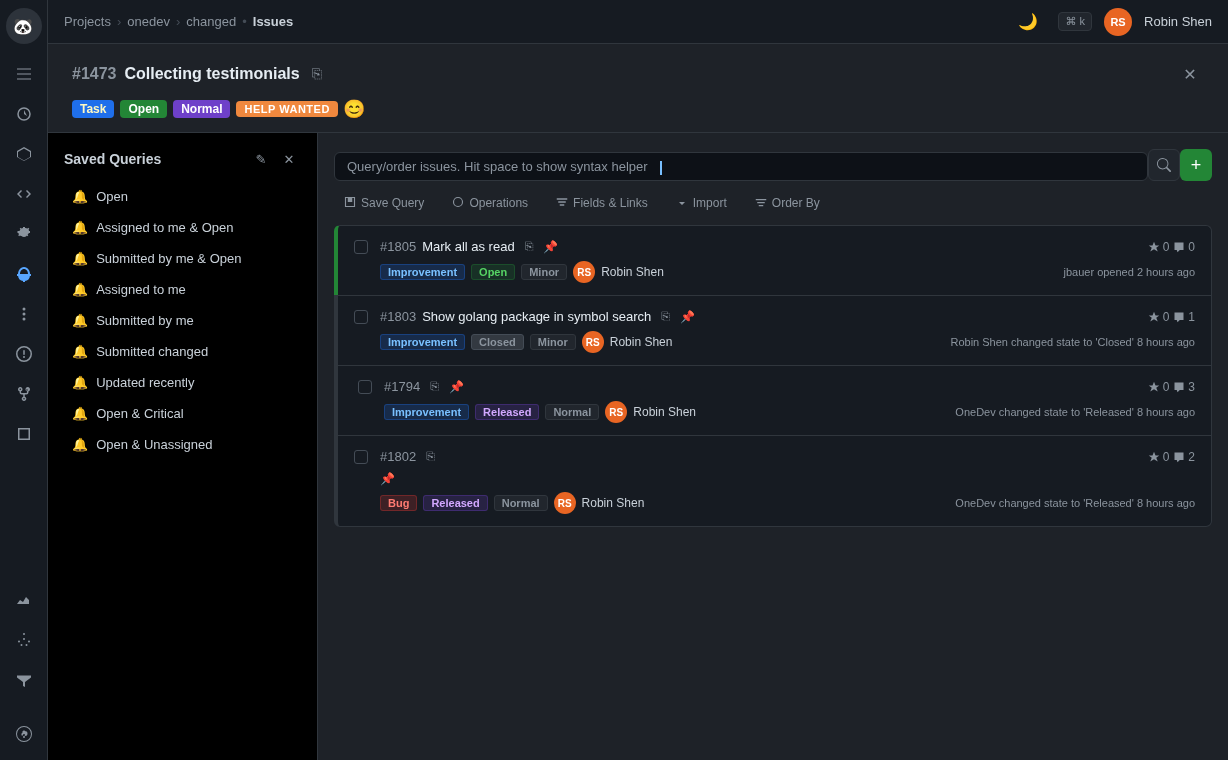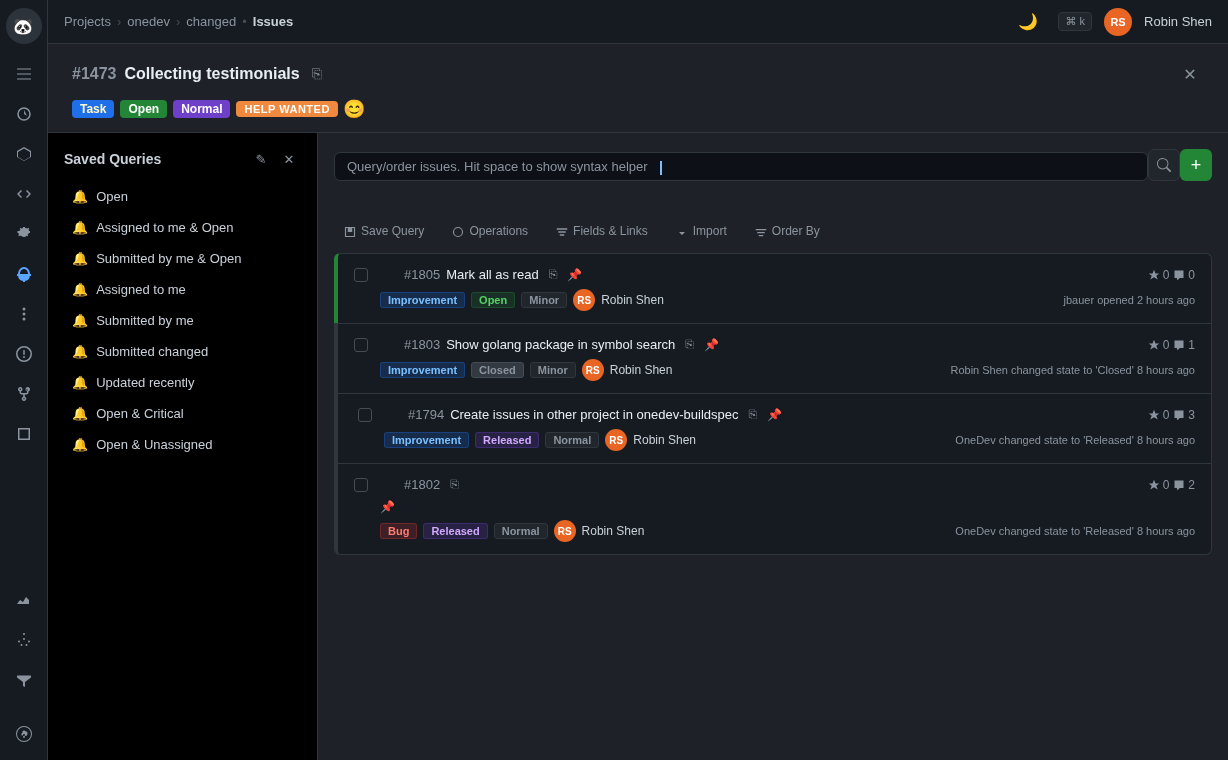--- a/index.html
+++ b/index.html
@@ -236,28 +236,27 @@
     }
     .actions-bar {
       display: flex;
       align-items: center;
       gap: 16px;
       margin-bottom: 12px;
       padding: 0 4px;
     }
     .action-link {
       display: flex;
-      align-items: flex-end;
+      align-items: flex-start;
       gap: 5px;
       color: #8b949e;
       font-size: 12px;
       cursor: pointer;
       padding: 3px 6px;
       border-radius: 4px;
-      margin-top: 28px;
     }
 
     
     .issues-list {
       flex: 1;
       overflow-y: auto;
       display: flex;
       flex-direction: column;
       gap: 0;
     }
@@ -285,21 +284,20 @@
       border-radius: 3px;
       background: transparent;
       cursor: pointer;
     }
     .issue-card-body { flex: 1; }
     .issue-card-title-row {
       display: flex;
       align-items: center;
       gap: 6px;
       margin-bottom: 6px;
-      margin-left: 24px;
     }
     .issue-num { color: #8b949e; font-size: 13px; font-weight: 500; }
     .issue-name { color: #e6edf3; font-size: 13px; font-weight: 500; cursor: pointer; }
     .issue-card-actions {
       display: flex;
       align-items: center;
       gap: 4px;
       margin-left: auto;
     }
     .vote-count, .comment-count {
@@ -640,21 +638,20 @@
           </div>
         </div>
 
         <div class="issue-card" style="border-left: 4px solid #30363d; padding-left: 20px;">
           <div class="issue-card-left">
             <div class="checkbox"></div>
           </div>
           <div class="issue-card-body">
             <div class="issue-card-title-row">
               <span class="issue-num">#1794</span>
-              <span class="issue-name">Create issues in other project in onedev-buildspec</span>
               <button class="copy-btn" style="font-size:11px;">⎘</button>
               <span class="pin-icon">📌</span>
               <div class="issue-card-actions">
                 <div class="vote-count">
                   <svg width="12" height="12" viewBox="0 0 16 16" fill="currentColor">
                       <path d="M8 1l2 5h5l-4 3 2 5-5-3-5 3 2-5L1 6h5z"></path>
                     </svg>
                   <span>0</span>
                 </div>
                 <div class="comment-count">

